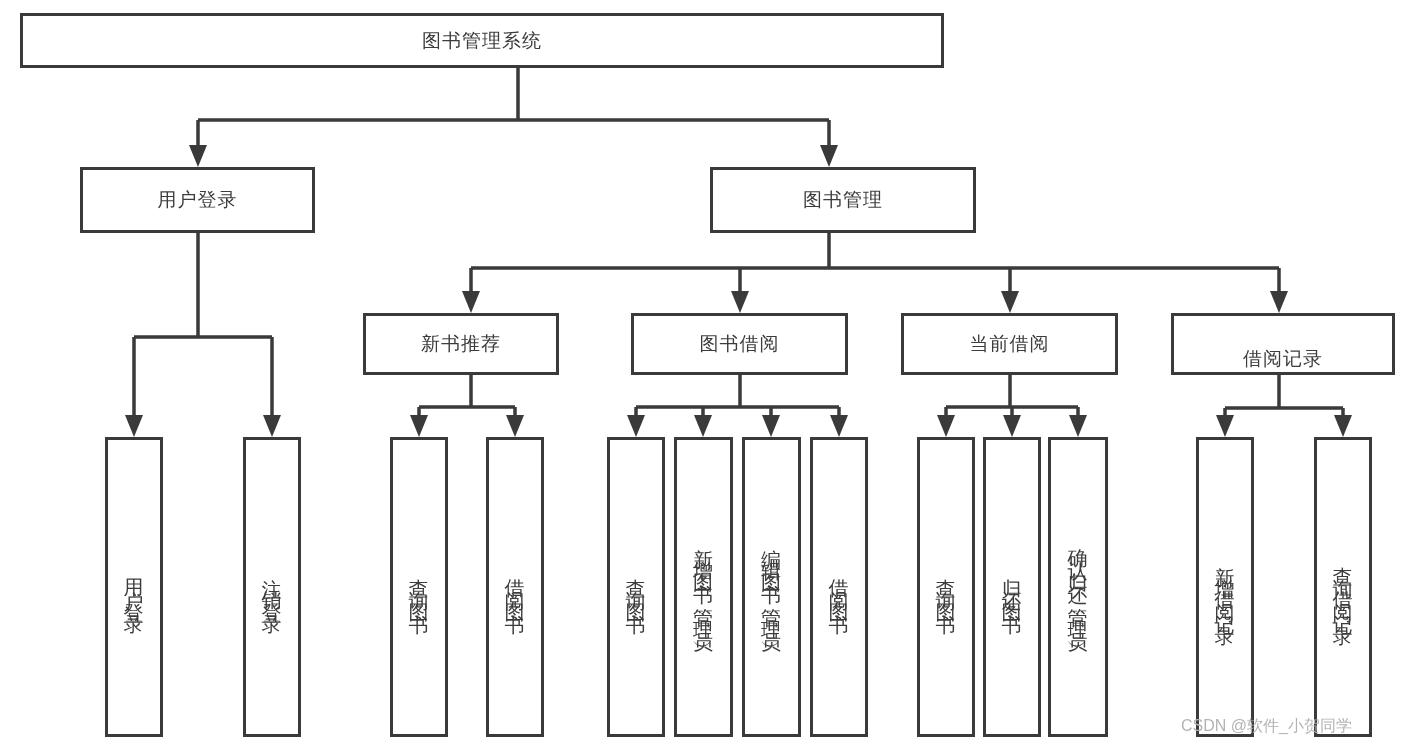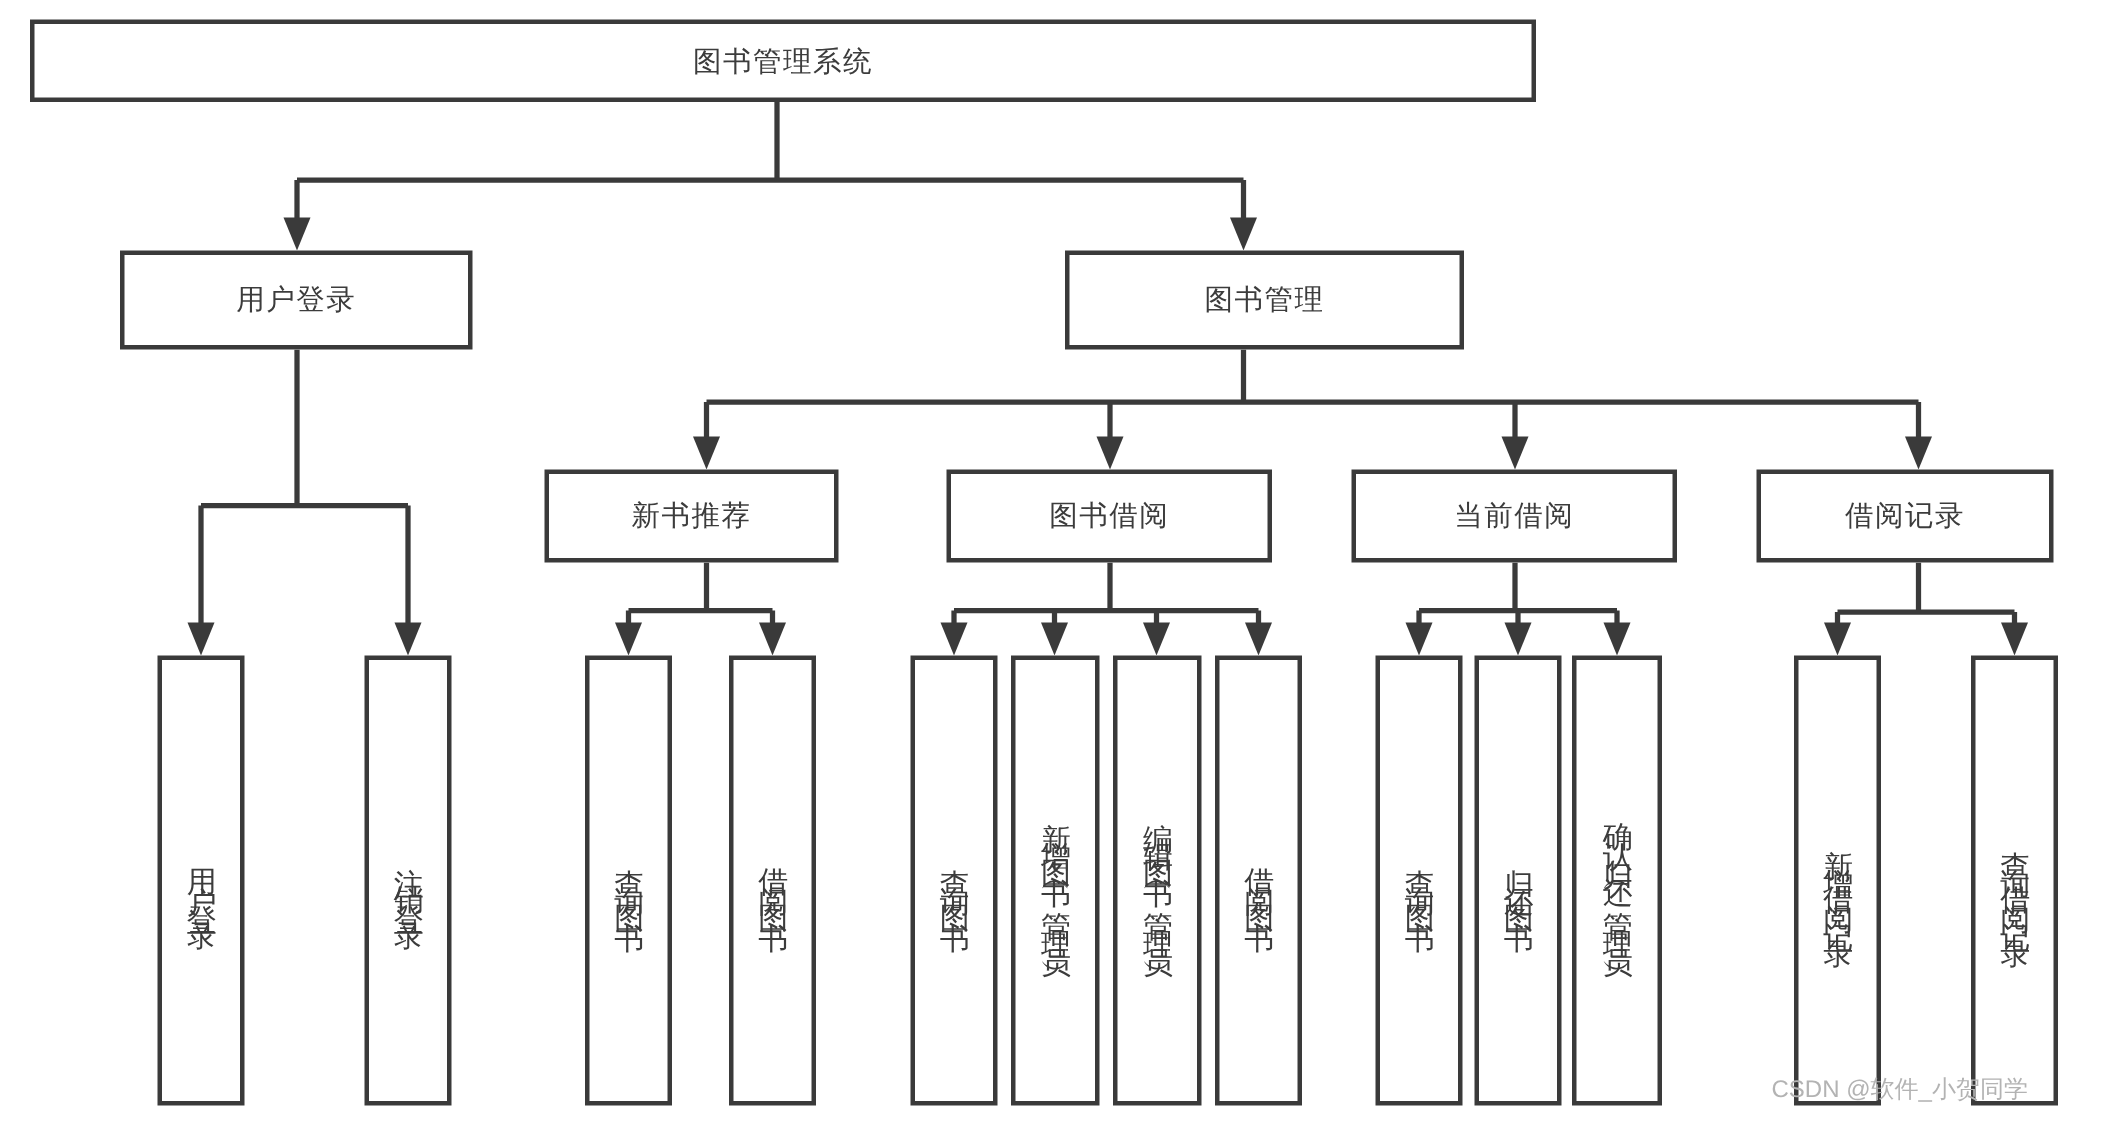--- a/index.html
+++ b/index.html
@@ -102,41 +102,41 @@
     <path class="line" d="M1010 375 V407 M946 407 H1078 M946 407 V416 M1012 407 V416 M1078 407 V416"></path>
     <polygon class="arrow" points="946,437 937,415 955,415"></polygon>
     <polygon class="arrow" points="1012,437 1003,415 1021,415"></polygon>
     <polygon class="arrow" points="1078,437 1069,415 1087,415"></polygon>
 
     <path class="line" d="M1279 375 V408 M1225 408 H1343 M1225 408 V416 M1343 408 V416"></path>
     <polygon class="arrow" points="1225,437 1216,415 1234,415"></polygon>
     <polygon class="arrow" points="1343,437 1334,415 1352,415"></polygon>
   </svg>
 
-  <div class="node node-h node-root" style="left:20px;top:13px;width:1004px;height:55px;">
+  <div class="node node-h node-root" style="left:20px;top:13px;width:924px;height:55px;">
     <span class="label">图书管理系统</span>
   </div>
 
   <div class="node node-h" style="left:80px;top:167px;width:235px;height:66px;">
     <span class="label">用户登录</span>
   </div>
   <div class="node node-h" style="left:710px;top:167px;width:266px;height:66px;">
     <span class="label">图书管理</span>
   </div>
 
   <div class="node node-h" style="left:363px;top:313px;width:196px;height:62px;">
     <span class="label">新书推荐</span>
   </div>
   <div class="node node-h" style="left:631px;top:313px;width:217px;height:62px;">
     <span class="label">图书借阅</span>
   </div>
   <div class="node node-h" style="left:901px;top:313px;width:217px;height:62px;">
     <span class="label">当前借阅</span>
   </div>
-  <div class="node node-h" style="left:1171px;top:313px;width:198px;height:62px;">
+  <div class="node node-h" style="left:1171px;top:313px;width:224px;height:62px;align-items:flex-end;">
     <span class="label">借阅记录</span>
   </div>
 
   <div class="node node-v" style="left:105px;top:437px;width:58px;height:300px;">
     <span class="label">用户登录</span>
   </div>
   <div class="node node-v" style="left:243px;top:437px;width:58px;height:300px;">
     <span class="label">注销登录</span>
   </div>
 

